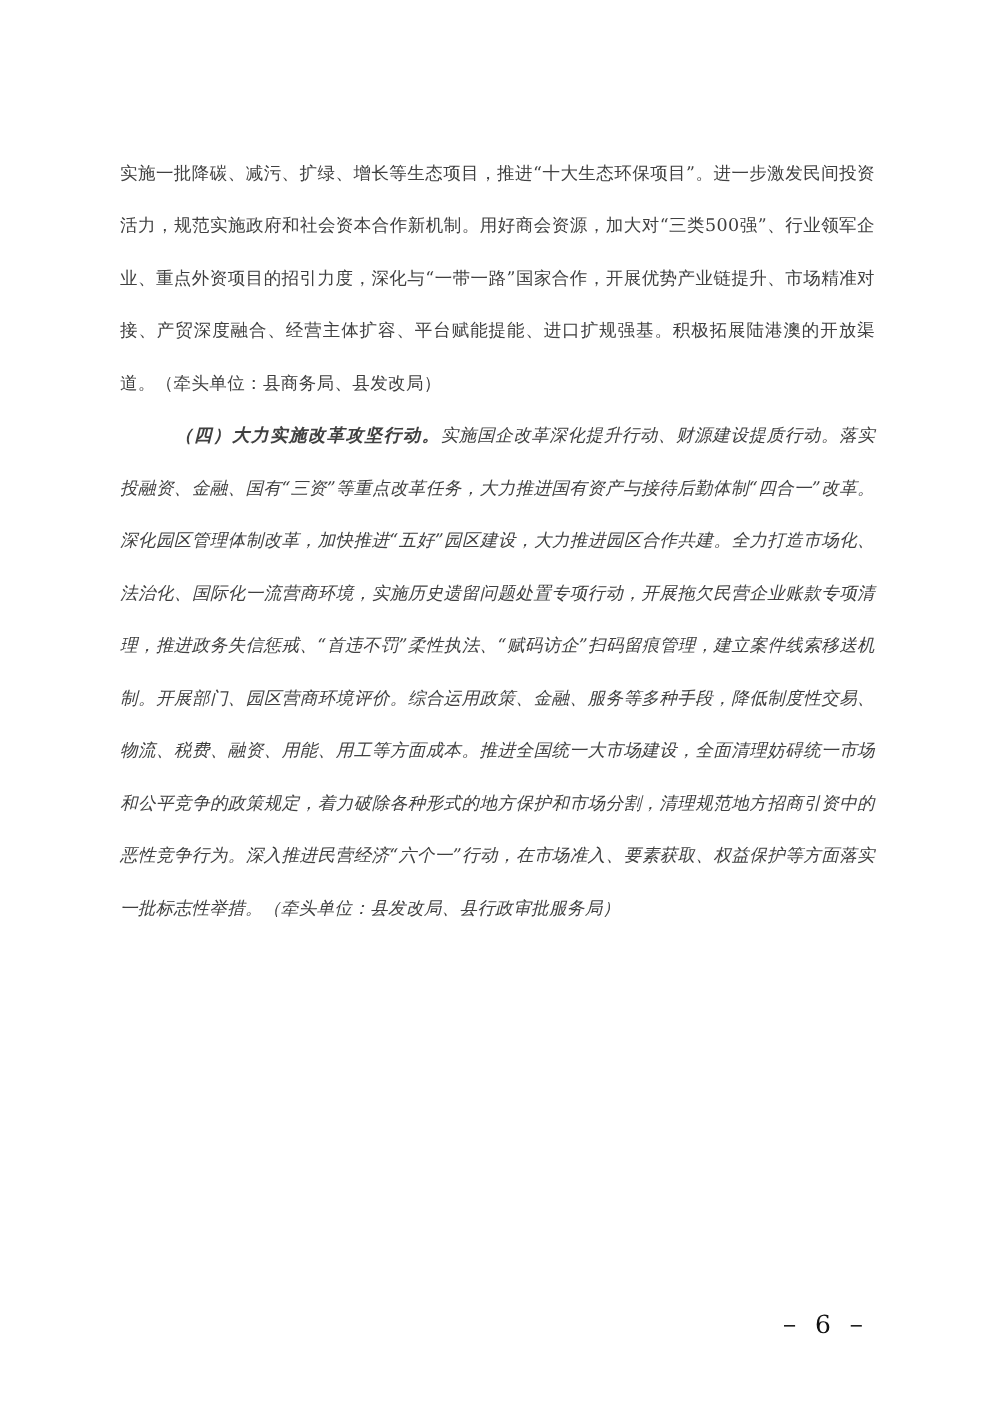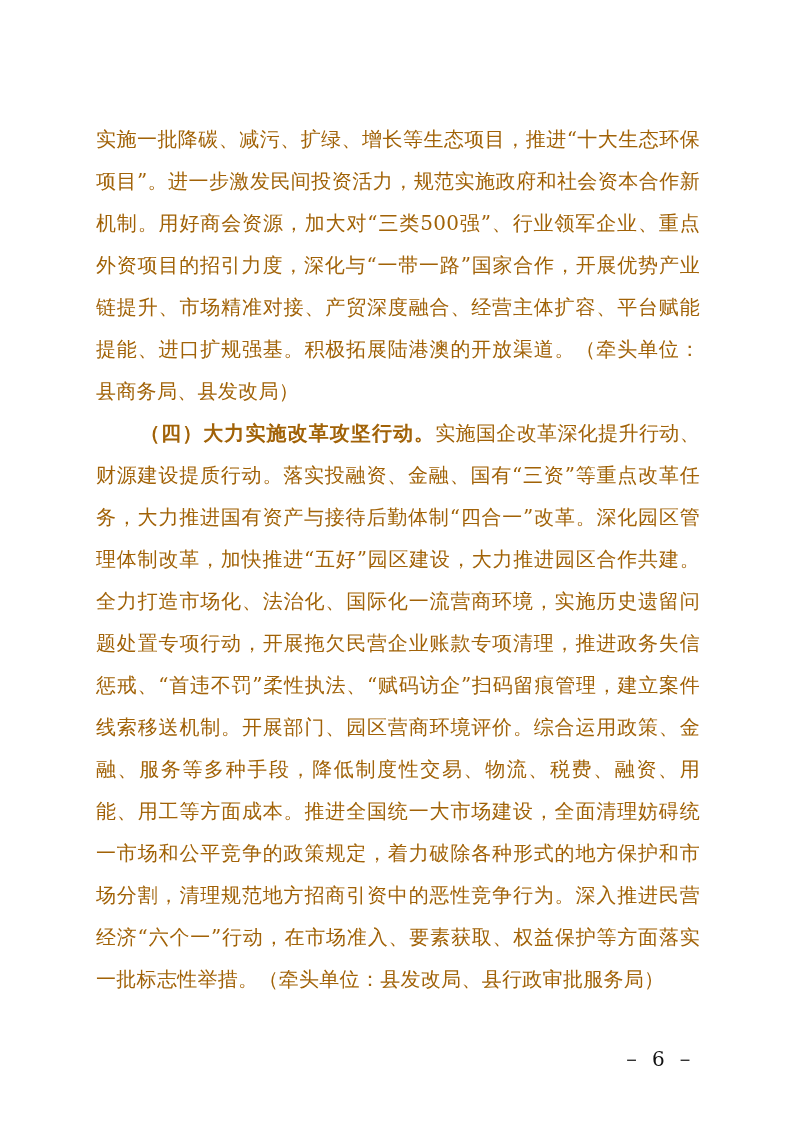--- a/index.html
+++ b/index.html
@@ -17,30 +17,31 @@
     font-family: "DejaVu Serif", "Liberation Serif", serif;
     color: #1a1a1a;
   }
   .content {
     position: absolute;
     left: 96px;
     top: 118px;
     width: 604px;
   }
   .para {
-    font-size: 20px;
+    font-size: 14px;
     line-height: 42px;
     letter-spacing: 0.3px;
     text-align: justify;
     text-justify: inter-ideograph;
     margin: 0;
-    color: #a16207;
+    color: #404040;
   }
   .para + .para {
     margin-top: 0px;
+    font-style: italic;
   }
   .indent {
     text-indent: 44px;
   }
   .heading-run {
     font-weight: bold;
     letter-spacing: 1px;
   }
   .page-number {
     position: absolute;

